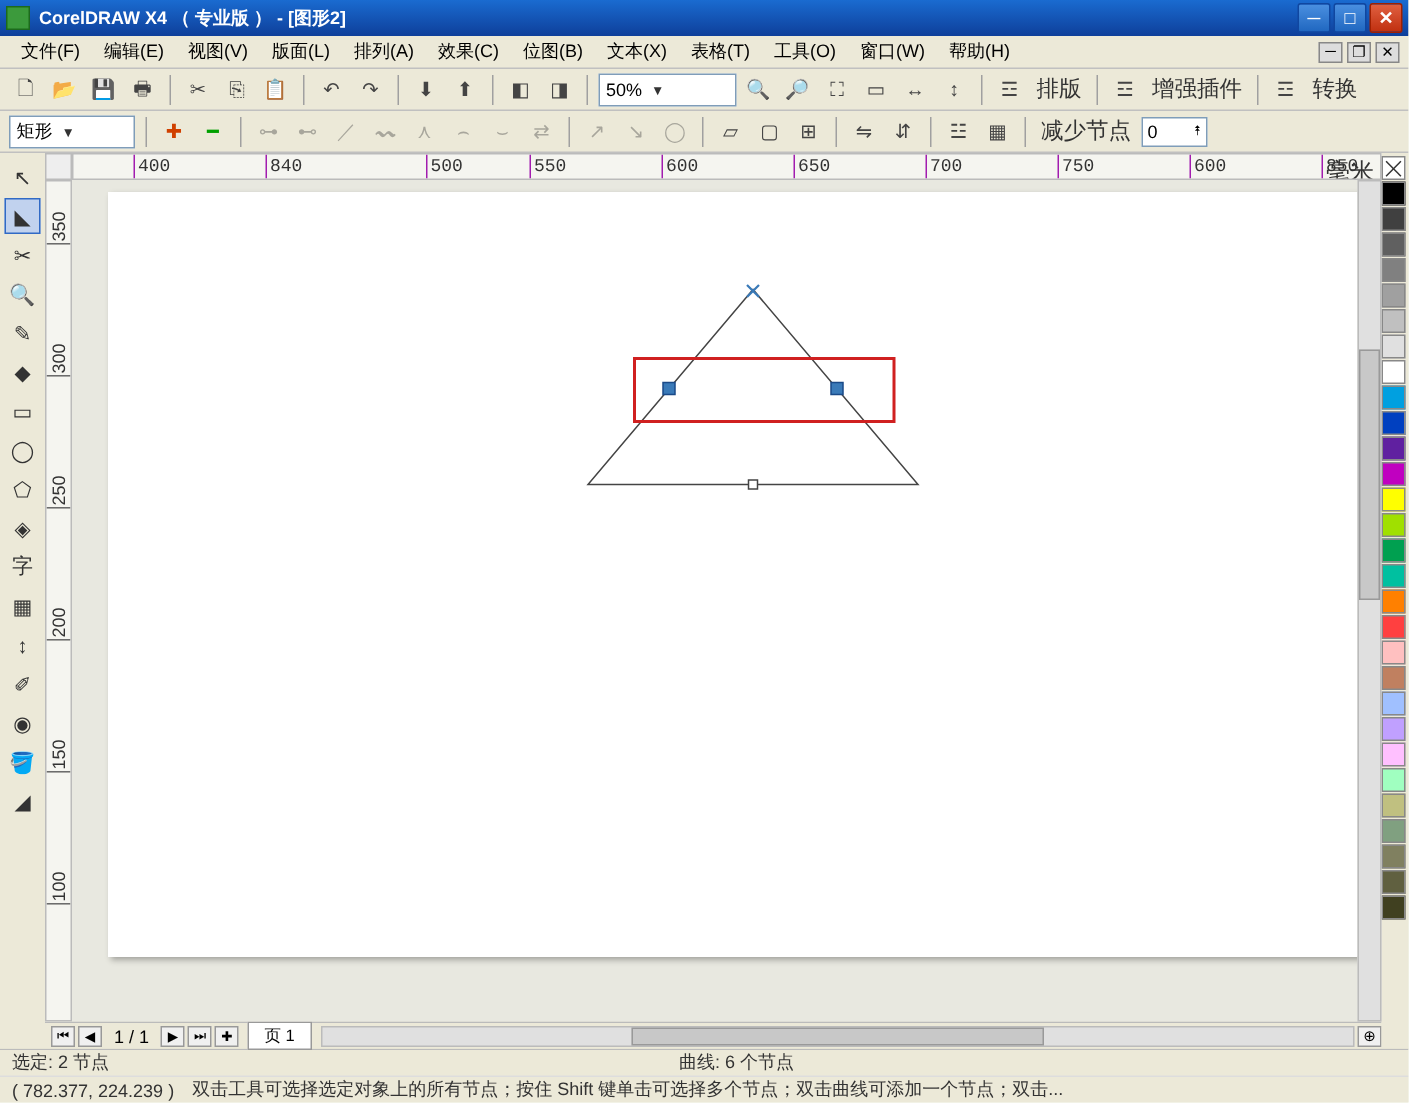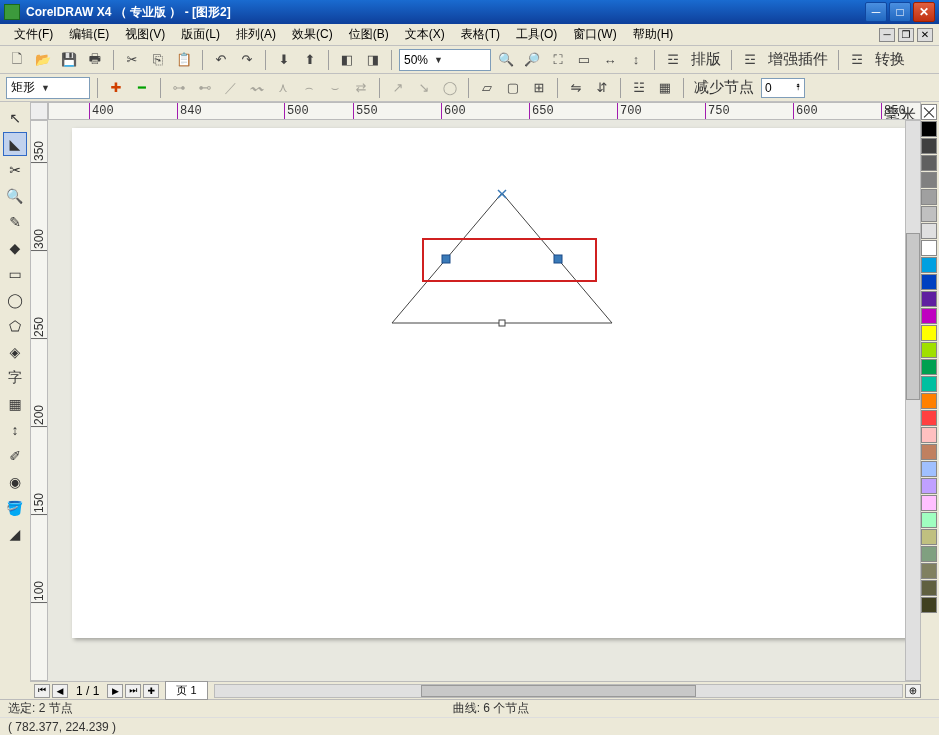--- a/index.html
+++ b/index.html
@@ -307,13 +307,14 @@
     </div>
 
 </div>
 
 <div class="statusbar">
   <span class="seg">选定: 2 节点</span>
   <span class="seg" style="margin-left:340px">曲线: 6 个节点</span>
 </div>
 <div class="statusbar2">
   <span class="seg">( 782.377, 224.239 )</span>
+  <span class="seg">双击工具可选择选定对象上的所有节点；按住 Shift 键单击可选择多个节点；双击曲线可添加一个节点；双击...</span>
 </div>
 
 </body></html>

